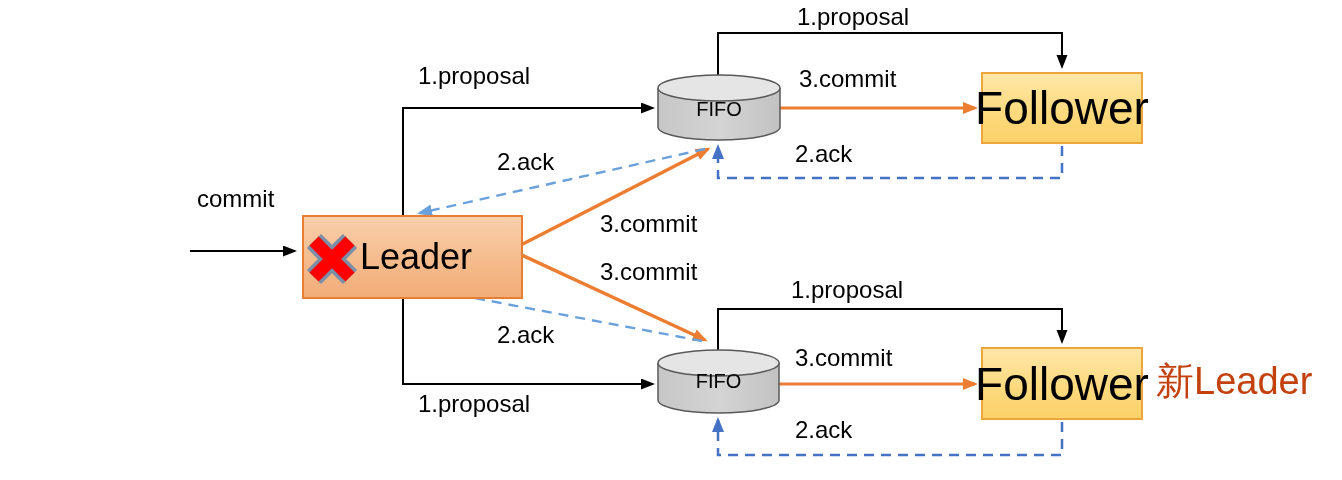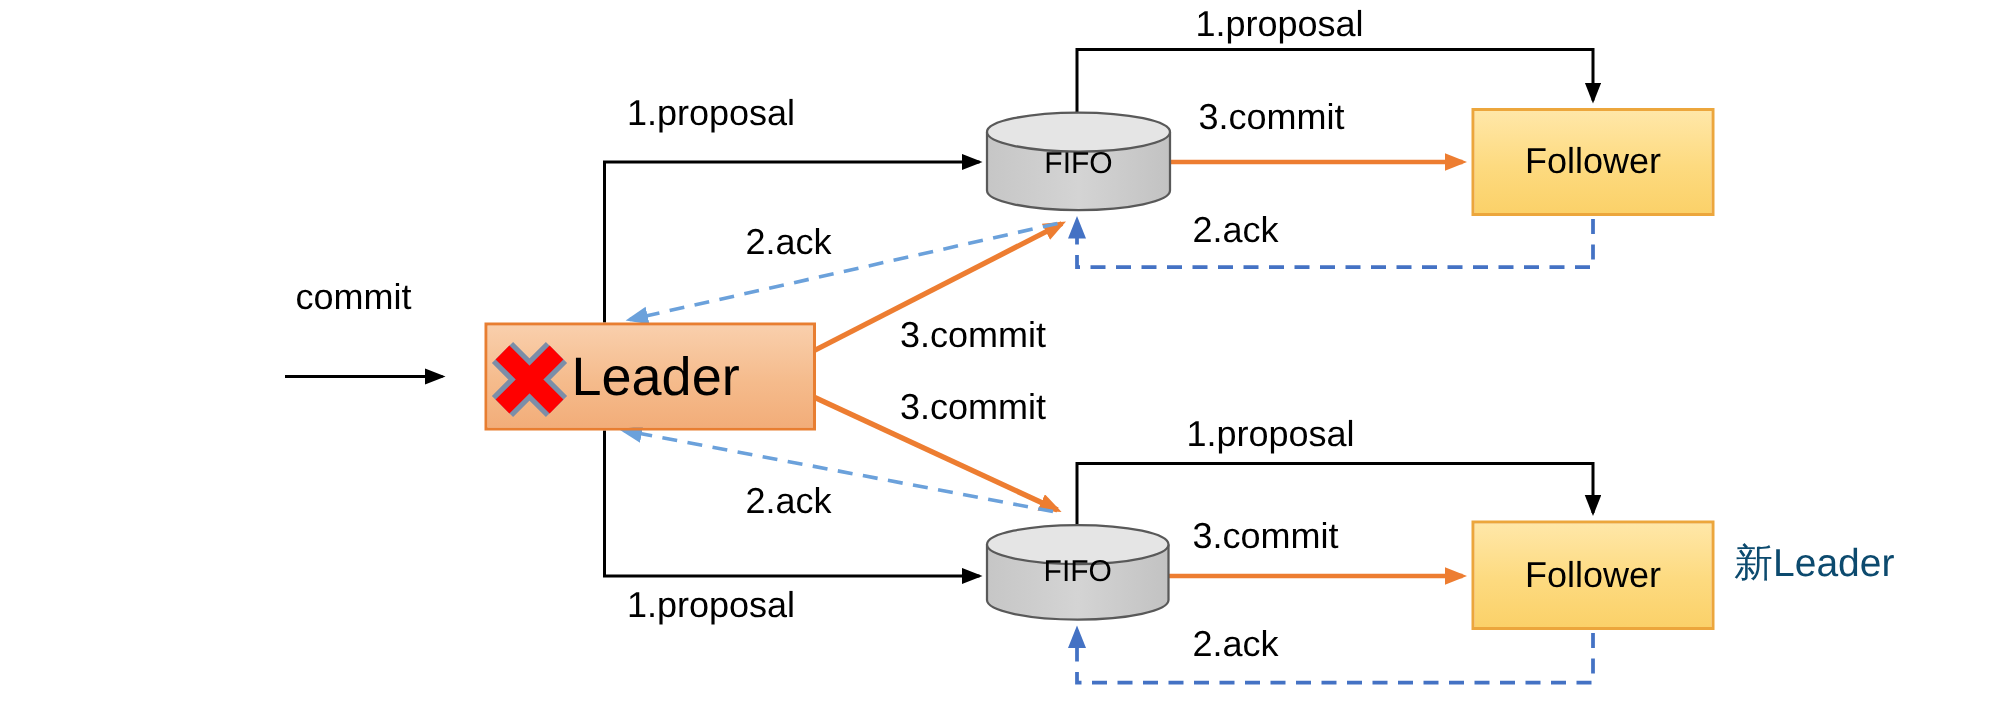--- a/index.html
+++ b/index.html
@@ -8,37 +8,37 @@
     font-family:"Liberation Sans","DejaVu Sans",sans-serif;color:#000;
   }
   #wires{position:absolute;left:0;top:0;z-index:1;}
   .node{position:absolute;z-index:2;display:flex;align-items:center;justify-content:center;box-sizing:border-box;}
   .ellipse{
     left:35px;top:218px;width:155px;height:65px;border-radius:50%;
     background:linear-gradient(180deg,#bdd5ee 0%,#a5c4e6 55%,#9cbde2 100%);
     border:2px solid #74a1d0;font-size:28px;
   }
   .leader{
-    left:302px;top:215px;width:221px;height:72px;
+    left:302px;top:215px;width:221px;height:84px;
     background:linear-gradient(180deg,#f9cfac 0%,#f5bb8c 55%,#f2ad79 100%);
-    border:2px solid #e87e31;font-size:36px;justify-content:flex-start;margin-left:21px;
+    border:2px solid #e87e31;font-size:36px;justify-content:flex-start;
   }
   .leader .label{margin-left:2px;}
   .xmark{position:relative;width:52px;height:56px;margin-left:2px;flex:0 0 auto;}
   .follower{
     background:linear-gradient(180deg,#ffe7a8 0%,#fdda7f 55%,#fbd169 100%);
-    border:2px solid #eca63c;font-size:24px;
+    border:2px solid #eca63c;font-size:46px;
   }
   .follower.top{left:981px;top:72px;width:162px;height:72px;}
   .follower.bottom{left:981px;top:347px;width:162px;height:73px;}
   .fifo-label{position:absolute;z-index:3;display:flex;align-items:center;justify-content:center;font-size:20px;}
   .fifo-label.top{left:658px;top:84px;width:122px;height:50px;}
   .fifo-label.bottom{left:658px;top:357px;width:121px;height:48px;}
   .lbl{position:absolute;z-index:3;font-size:24px;line-height:1.1;white-space:nowrap;}
-  .lbl.red{color:#0c4a6e;font-size:26px;}
+  .lbl.red{color:#c2410c;font-size:38px;}
 </style>
 </head>
 <body>
 
 <div id="canvas">
 
   <svg id="wires" width="1342" height="480" viewBox="0 0 1342 480">
     <defs>
       <marker id="ab" markerUnits="userSpaceOnUse" markerWidth="16" markerHeight="13" refX="12" refY="5.5" orient="auto">
         <path d="M0,0 L14,5.5 L0,11 Z" fill="#000000"></path>

